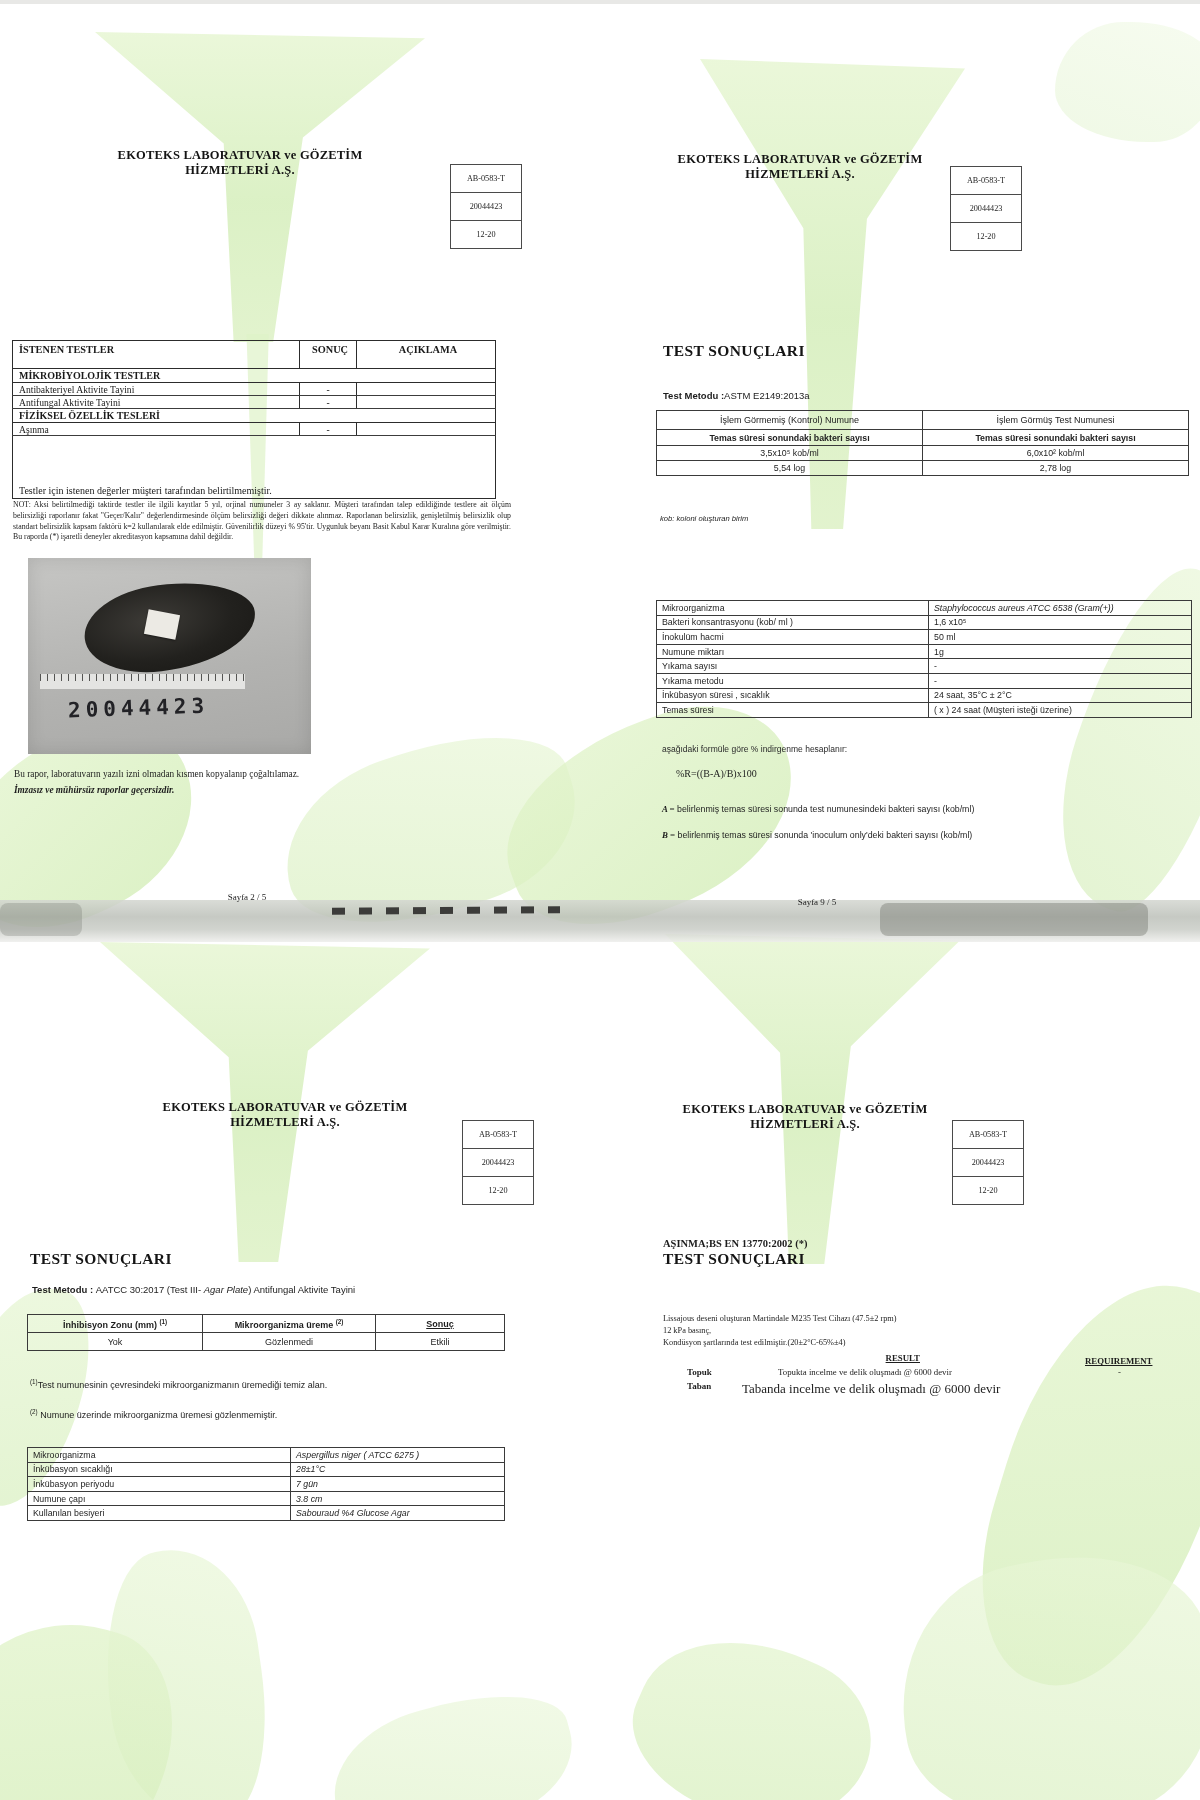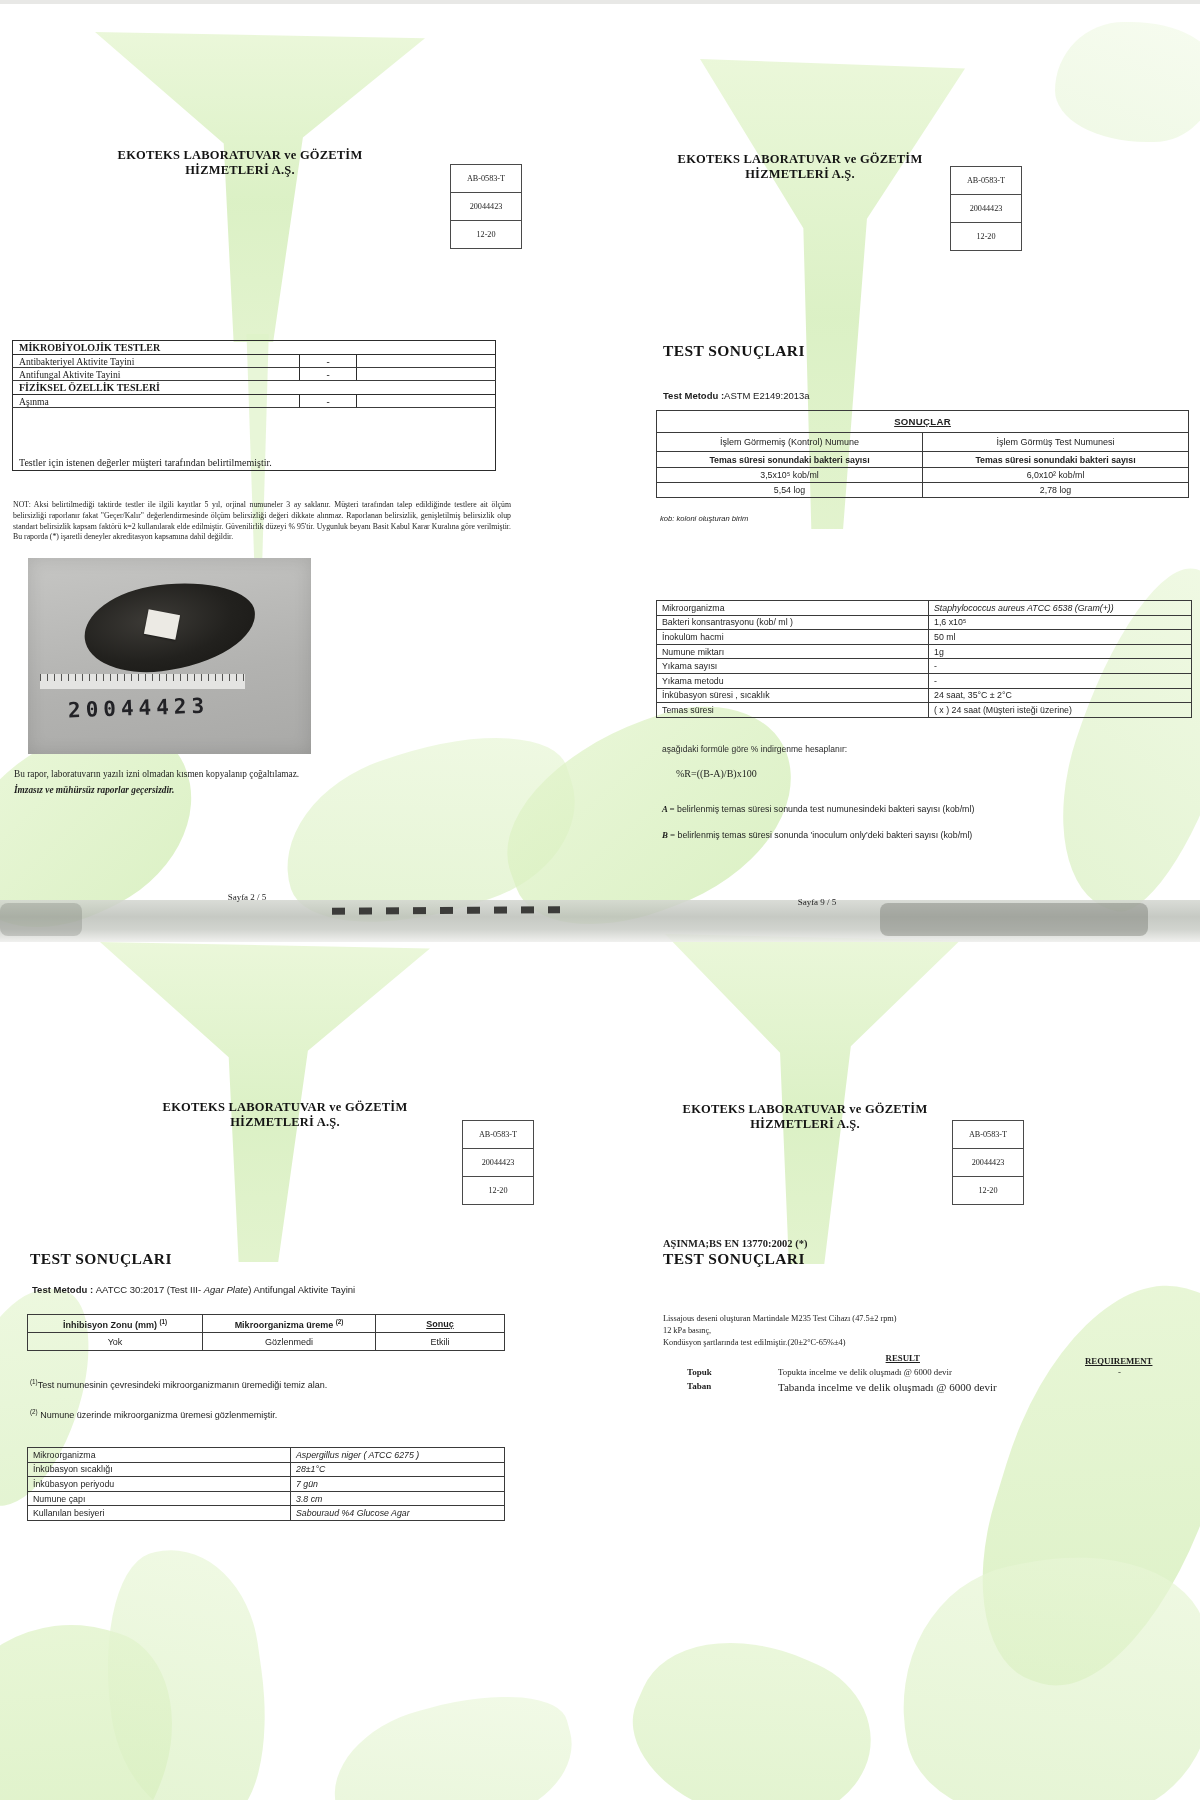--- a/index.html
+++ b/index.html
@@ -129,20 +129,25 @@
     <div class="cbr">12-20</div>
   </div>
 
   <table class="abs z t2" style="left:12px;top:336px;">
     <colgroup>
         <col style="width:287px">
         <col style="width:57px">
         <col style="width:139px">
       </colgroup>
     <tbody>
+        <tr class="hd">
+      <td>İSTENEN TESTLER</td>
+      <td class="vdiv c">SONUÇ</td>
+      <td class="vdiv c">AÇIKLAMA</td>
+    </tr>
     <tr class="sec">
       <td colspan="3">MİKROBİYOLOJİK TESTLER</td>
     </tr>
     <tr class="row">
       <td>Antibakteriyel Aktivite Tayini</td>
       <td class="vdiv res">-</td>
       <td class="vdiv"></td>
     </tr>
     <tr class="row">
       <td>Antifungal Aktivite Tayini</td>
@@ -193,23 +198,20 @@
   <div class="abs z sans method" style="left:663px;top:386px;">
     <span class="b">Test Metodu :</span><span>ASTM E2149:2013a</span>
   </div>
 
   <table class="abs z t3" style="left:656px;top:406px;width:532px;">
     <colgroup>
         <col style="width:266px">
         <col style="width:266px">
       </colgroup>
     <tbody>
-        <tr class="ttl">
-      <td colspan="2"><span>SONUÇLAR</span></td>
-    </tr>
     <tr class="ch">
       <td>İşlem Görmemiş (Kontrol) Numune</td>
       <td>İşlem Görmüş Test Numunesi</td>
     </tr>
     <tr class="sh">
       <td>Temas süresi sonundaki bakteri sayısı</td>
       <td>Temas süresi sonundaki bakteri sayısı</td>
     </tr>
     <tr class="v">
       <td>3,5x10⁵ kob/ml</td>
@@ -363,16 +365,16 @@
   <div class="abs z serif" style="left:663px;top:1322px;font-size:8.3px;">12 kPa basınç,</div>
   <div class="abs z serif" style="left:663px;top:1334px;font-size:8.3px;">Kondüsyon şartlarında test edilmiştir.(20±2°C-65%±4)</div>
 
   <div class="abs z serif b u c" style="left:830px;top:1349px;width:90px;font-size:8.8px;">RESULT</div>
   <div class="abs z serif b u" style="left:1085px;top:1352px;font-size:8.8px;">REQUIREMENT</div>
 
   <div class="abs z serif b" style="left:687px;top:1363px;font-size:9px;">Topuk</div>
   <div class="abs z serif" style="left:778px;top:1363px;font-size:8.8px;">Topukta incelme ve delik oluşmadı  @ 6000 devir</div>
   <div class="abs z serif" style="left:1118px;top:1363px;font-size:8.8px;">-</div>
   <div class="abs z serif b" style="left:687px;top:1377px;font-size:9px;">Taban</div>
-  <div class="abs z serif" style="left:778px;top:1377px;font-size:11px;">Tabanda incelme ve delik oluşmadı  @ 6000 devir</div>
+  <div class="abs z serif" style="left:742px;top:1377px;font-size:13px;">Tabanda incelme ve delik oluşmadı  @ 6000 devir</div>
   <div class="abs z serif" style="left:1118px;top:1377px;font-size:8.8px;"></div>
 
 </div>
 
 </body></html>

